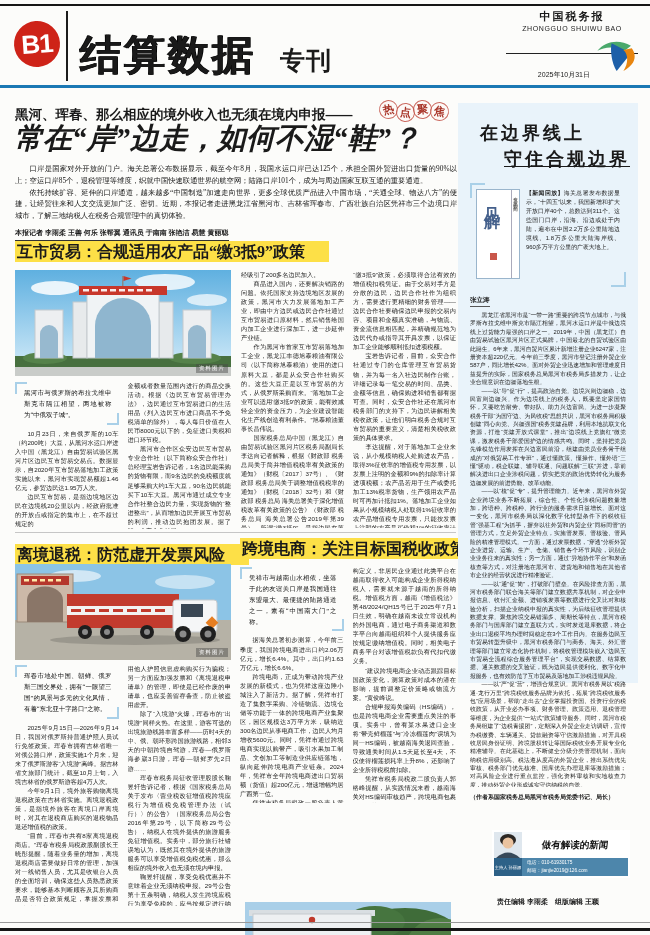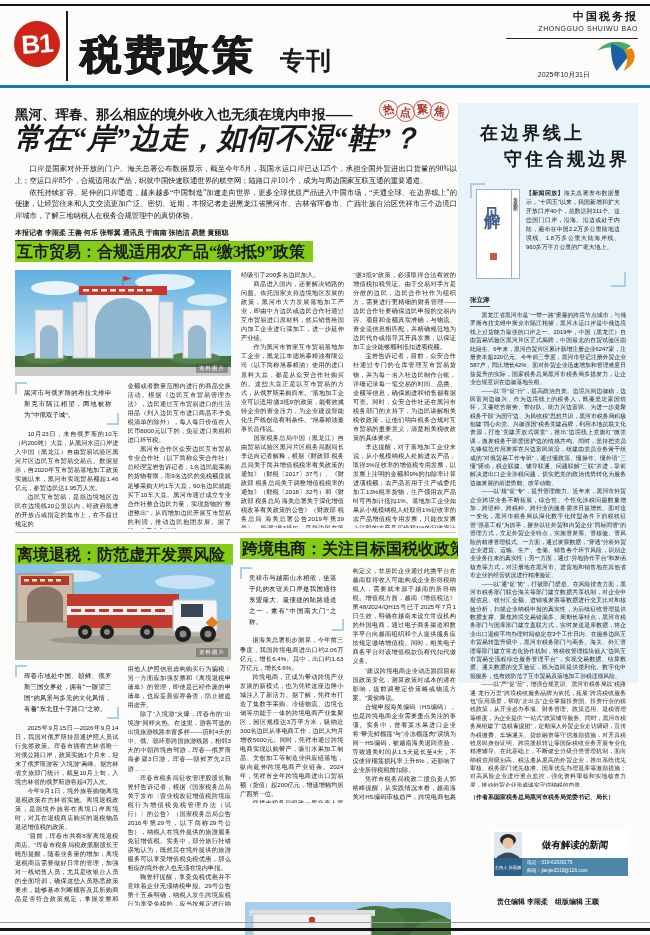--- a/index.html
+++ b/index.html
@@ -9,21 +9,21 @@
 
   
   #topline{left:0;top:4px;width:650px;height:2px;background:#161616;}
   #b1{left:14px;top:21px;width:46px;height:46px;background:#ce2318;border-radius:50%;
       color:#fff;font-weight:bold;font-size:26px;display:flex;align-items:center;justify-content:center;
       transform:rotate(-4deg);letter-spacing:-1px;}
   #hvline{left:66px;top:11px;width:1.5px;height:70px;background:#1c1c1c;}
   #masthead{left:80px;top:28px;font-weight:900;font-size:41px;letter-spacing:3px;
       text-shadow:.7px 0 #000,-.7px 0 #000;white-space:nowrap;}
   #masthead .sub{font-size:25px;font-weight:600;letter-spacing:1px;text-shadow:none;margin-left:24px;}
-  #paperblock{right:12px;top:9px;width:132px;text-align:right;border-bottom:1.5px solid #222;padding-bottom:6px;}
+  #paperblock{right:12px;top:9px;width:132px;text-align:center;border-bottom:1.5px solid #222;padding-bottom:21px;}
   #papername{font-size:11px;font-weight:800;letter-spacing:2px;}
   #paperpinyin{font-size:7px;letter-spacing:.6px;color:#222;margin-top:1px;}
   #logo{right:14px;top:37px;width:42px;height:36px;}
   #issuedate{right:60px;top:70px;font-size:7px;color:#222;}
   #bluerule{left:0;top:85px;width:650px;height:3px;background:#1b78b4;}
 
   
   #kicker{left:15px;top:106px;font-size:13.5px;font-weight:800;white-space:nowrap;}
   #stamp{left:381px;top:100px;display:flex;}
   .stamp-char{width:17px;height:17px;border:1.2px solid rgba(183,48,36,.7);border-radius:50%;
@@ -35,21 +35,21 @@
   .stamp-char:nth-child(4){transform:translateY(2px) rotate(10deg);border-width:1.6px;}
   #headline{left:14px;top:119px;width:445px;font-size:29px;font-weight:900;
       font-family:"Liberation Serif",serif;white-space:nowrap;font-style:italic;}
   #intro{left:15px;top:163px;width:442px;font-family:"Liberation Serif",serif;
       font-size:7.3px;line-height:1.62;text-align:justify;color:#151515;}
   #intro p{margin:0;text-indent:2em;}
   #byline{left:15px;top:228px;font-size:7px;font-weight:bold;border-bottom:1px solid #333;padding-bottom:2px;}
 
   
   .sec-header{font-size:16px;font-weight:900;font-family:"Liberation Serif",serif;white-space:nowrap;}
-  .sec-header span{background:#84cc16;padding:2px 8px 2px 2px;}
+  .sec-header span{background:#fde047;padding:2px 24px 2px 2px;}
   .body-text{font-size:6.2px;line-height:1.46;text-align:justify;color:#222;}
   .body-text p{margin:0;text-indent:2em;}
   .cont p:first-child{text-indent:0;}
   .colrow{display:flex;gap:9px;}
   .col{flex:1;overflow:hidden;}
   .photo{position:relative;overflow:hidden;background:#9cc;}
   .photo-cap{position:absolute;right:3px;bottom:3px;color:#fff;font-size:5.5px;
       background:rgba(70,70,70,.45);padding:1px 3px;letter-spacing:1px;}
   .note{font-family:"Liberation Serif",serif;font-size:6.4px;line-height:1.7;color:#111;
       padding:7px 7px 5px 9px;position:relative;margin-bottom:3px;text-align:justify;}
@@ -71,21 +71,21 @@
   #photo2{left:15px;top:564px;width:216px;height:96px;}
   #sec2-cols{left:15px;top:664px;width:216px;height:242px;}
 
   #sec3-header{left:240px;top:539px;}
   #sec3-cols{left:240px;top:566px;width:216px;height:237px;}
   #photo3{left:245px;top:806px;width:206px;height:113px;}
 
   
   #sidebar{left:458px;top:103px;width:180px;height:580px;background:#e9f3fa;}
   #sb-title1{left:22px;top:18px;font-size:18px;font-weight:800;font-family:"Liberation Serif",serif;letter-spacing:3px;}
-  #sb-title2{left:46px;top:44px;font-size:18px;font-weight:800;font-family:"Liberation Serif",serif;letter-spacing:3px;}
+  #sb-title2{left:46px;top:44px;font-size:18px;font-weight:800;font-family:"Liberation Serif",serif;letter-spacing:3px;text-decoration:underline;}
   #sb-bracket{left:12px;top:80px;width:156px;height:104px;display:flex;gap:6px;padding:6px;box-sizing:border-box;position:absolute;}
   #sb-bracket::before{content:"";position:absolute;left:0;top:0;width:13px;height:13px;
       border-left:2.5px solid #a9d0e8;border-top:2.5px solid #a9d0e8;}
   #sb-bracket::after{content:"";position:absolute;right:0;bottom:0;width:13px;height:13px;
       border-right:2.5px solid #a9d0e8;border-bottom:2.5px solid #a9d0e8;}
   #jianjie{width:42px;height:88px;background:#fff;border:1px solid #9ab5cc;display:flex;position:relative;}
   .jj-main{writing-mode:vertical-rl;font-size:16px;font-weight:bold;color:#44608c;
       font-family:"Liberation Serif",serif;letter-spacing:6px;margin:4px auto 0 4px;}
   .jj-side{writing-mode:vertical-rl;font-size:4.5px;color:#333;border-left:1px solid #aab;
       padding:3px 1px;letter-spacing:2px;}
@@ -114,21 +114,21 @@
 </style>
 </head>
 <body>
 
 <div class="page">
 
   <div class="abs" id="topline"></div>
   <div class="abs" id="b1">B1</div>
   <div class="abs" id="hvline"></div>
   <div class="abs" id="masthead">
-    <span>税费政策</span><span class="sub">专刊</span>
+    <span>结算数据</span><span class="sub">专刊</span>
   </div>
   <div class="abs" id="paperblock">
     <div id="papername">中国税务报</div>
     <div id="paperpinyin">ZHONGGUO SHUIWU BAO</div>
   </div>
   <svg class="abs" id="logo" viewBox="0 0 50 42">
     <path d="M4 16 C14 4 30 2 44 10 L35 17 C26 10 13 11 4 16 Z" fill="#4aa96c"></path>
     <path d="M21 7 L44 19 L27 40 C21 31 19 15 21 7 Z" fill="#1d5fa8"></path>
     <path d="M45 13 C52 23 48 33 35 40 C41 31 41 20 35 15 Z" fill="#e8850f"></path>
   </svg>
@@ -137,22 +137,22 @@
 
   <div class="abs" id="kicker">黑河、珲春、那么相应的境外收入也无须在境内申报——</div>
   <div class="abs" id="stamp">
     <span class="stamp-char">热</span>
     <span class="stamp-char">点</span>
     <span class="stamp-char">聚</span>
     <span class="stamp-char">焦</span>
   </div>
   <div class="abs" id="headline">常在“岸”边走，如何不湿“鞋”？</div>
   <div class="abs" id="intro">
-      <p>口岸是国家对外开放的门户。海关总署公布数据显示，截至今年8月，我国水运口岸已达125个，承担全国外贸进出口货量的90%以上；空运口岸85个，合规适用农产品，织就中国快速联通世界的航空网；陆路口岸101个，成为与周边国家互联互通的重要通道。</p>
-      <p>依托持续扩容、延伸的口岸通道，越来越多“中国制造”加速走向世界，更多全球优质产品进入中国市场，“关通全球、在边界线上”的便捷，让经贸往来和人文交流更加广泛、密切。近期，本报记者走进黑龙江省黑河市、吉林省珲春市、广西壮族自治区凭祥市三个边境口岸城市，了解三地纳税人在税务合规管理中的真切体验。</p>
+      <p>口岸是国家对外开放的门户。海关总署公布数据显示，截至今年8月，我国水运口岸已达125个，承担全国外贸进出口货量的90%以上；空运口岸85个，退税管理等维度，织就中国快速联通世界的航空网；陆路口岸101个，成为与周边国家互联互通的重要通道。</p>
+      <p>依托持续扩容、延伸的口岸通道，越来越多“中国制造”加速走向世界，更多全球优质产品进入中国市场，“关通全球、物达八方”的便捷，让经贸往来和人文交流更加广泛、密切。近期，本报记者走进黑龙江省黑河市、吉林省珲春市、广西壮族自治区凭祥市三个边境口岸城市，了解三地纳税人在税务合规管理中的真切体验。</p>
     </div>
   <div class="abs" id="byline">本报记者 李雨柔 王善 何乐 张帮翼 通讯员 于南南 张艳洁 易慧 黄丽聪</div>
 
   <div class="abs sec-header" id="sec1-header"><span>互市贸易：合规适用农产品“缴3抵9”政策</span></div>
   <div class="abs" id="sec1-body">
     <div id="sec1-left">
       <div class="photo" id="photo1">
         <svg width="216" height="106" viewBox="0 0 216 106">
           <defs>
               <linearGradient id="sky1" x1="0" y1="0" x2="0" y2="1">

